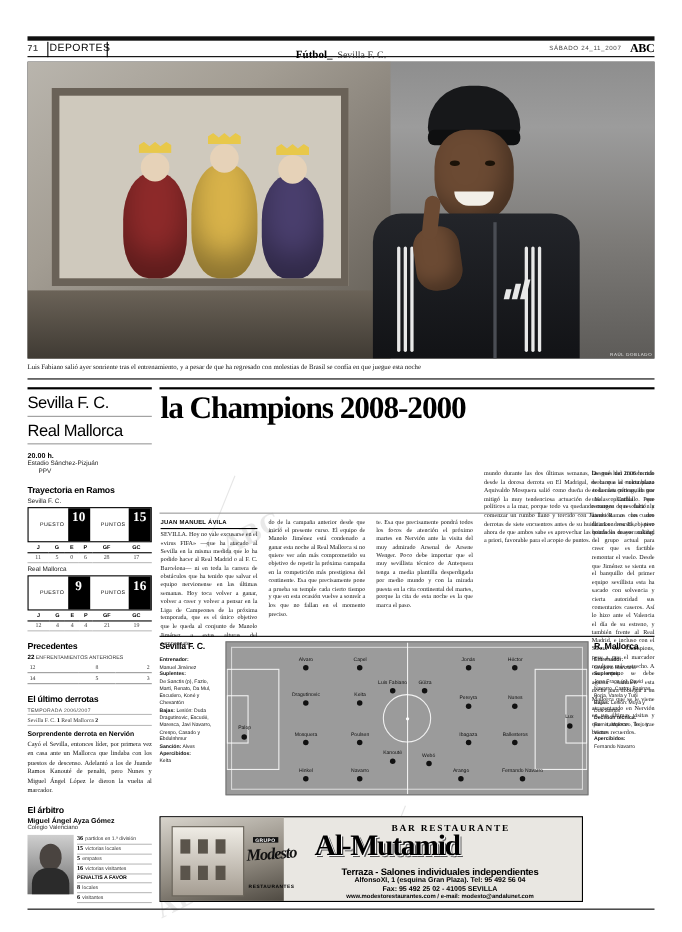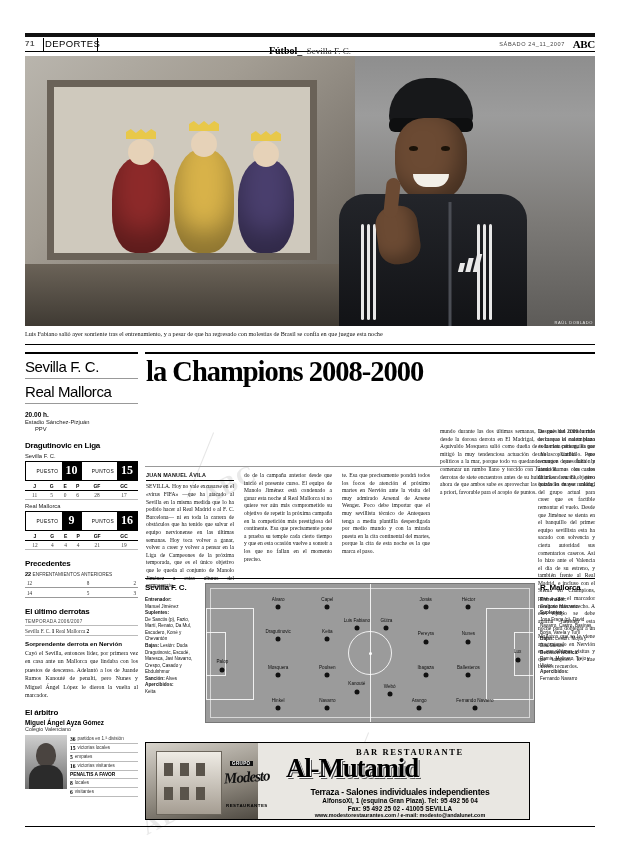--- a/index.html
+++ b/index.html
@@ -109,21 +109,21 @@
   .teamline { font-family:"Liberation Sans", sans-serif; font-size:15px; letter-spacing:-.4px;
         padding:4px 0 3px 0; border-bottom:.7px solid #999; }
   .teamline2 { border-bottom:.7px solid #999; }
   .kick { font-size:6.5px; font-weight:bold; margin-top:7px; }
   .stadium { font-size:5.8px; color:#222; margin-top:1px; }
   .ppv { font-size:5.8px; color:#222; margin-top:1px; padding-left:10px; }
 
   .rail-h { font-size:8px; font-weight:bold; margin-top:9px; letter-spacing:-.2px; }
   .rail-sub { font-size:5.8px; color:#222; margin-top:3px; }
 
-  .scorebox { display:flex; border:1px solid #000; margin-top:2px; height:20px; }
+  .scorebox { display:flex; border:1px solid #000; margin-top:2px; height:32px; }
   .sb-l { flex:1; display:flex; align-items:center; justify-content:flex-end; padding-right:3px; }
   .sb-lbl { font-size:4.8px; letter-spacing:.4px; }
   .sb-num { background:#000; color:#fff; font-weight:bold; font-size:12px;
         width:20px; text-align:center; line-height:16px; font-family:"Liberation Serif", serif; }
   .sb-r { flex:1; display:flex; align-items:center; justify-content:flex-end; padding-right:3px; }
 
   table.stat { width:100%; border-collapse:collapse; margin-top:1px; }
   table.stat th { font-size:5px; font-weight:bold; text-align:center; padding:1px 0;
         border-bottom:.6px solid #000; }
   table.stat td { font-size:5.4px; text-align:center; padding:1px 0; color:#444;
@@ -325,21 +325,21 @@
   <div class="cap-rule"></div>
 
   <div class="rail">
     <div class="rail-rule"></div>
     <div class="teamline">Sevilla F. C.</div>
     <div class="teamline teamline2">Real Mallorca</div>
     <div class="kick">20.00 h.</div>
     <div class="stadium">Estadio Sánchez-Pizjuán</div>
     <div class="ppv">PPV</div>
 
-    <div class="rail-h">Dragutinovic en Liga</div>
+    <div class="rail-h">Trayectoria en Ramos</div>
     <div class="rail-sub">Sevilla F. C.</div>
     <div class="scorebox">
       <div class="sb-l">
           <span class="sb-lbl">PUESTO</span>
         </div>
       <div class="sb-num">10</div>
       <div class="sb-r">
           <span class="sb-lbl">PUNTOS</span>
         </div>
       <div class="sb-num">15</div>

